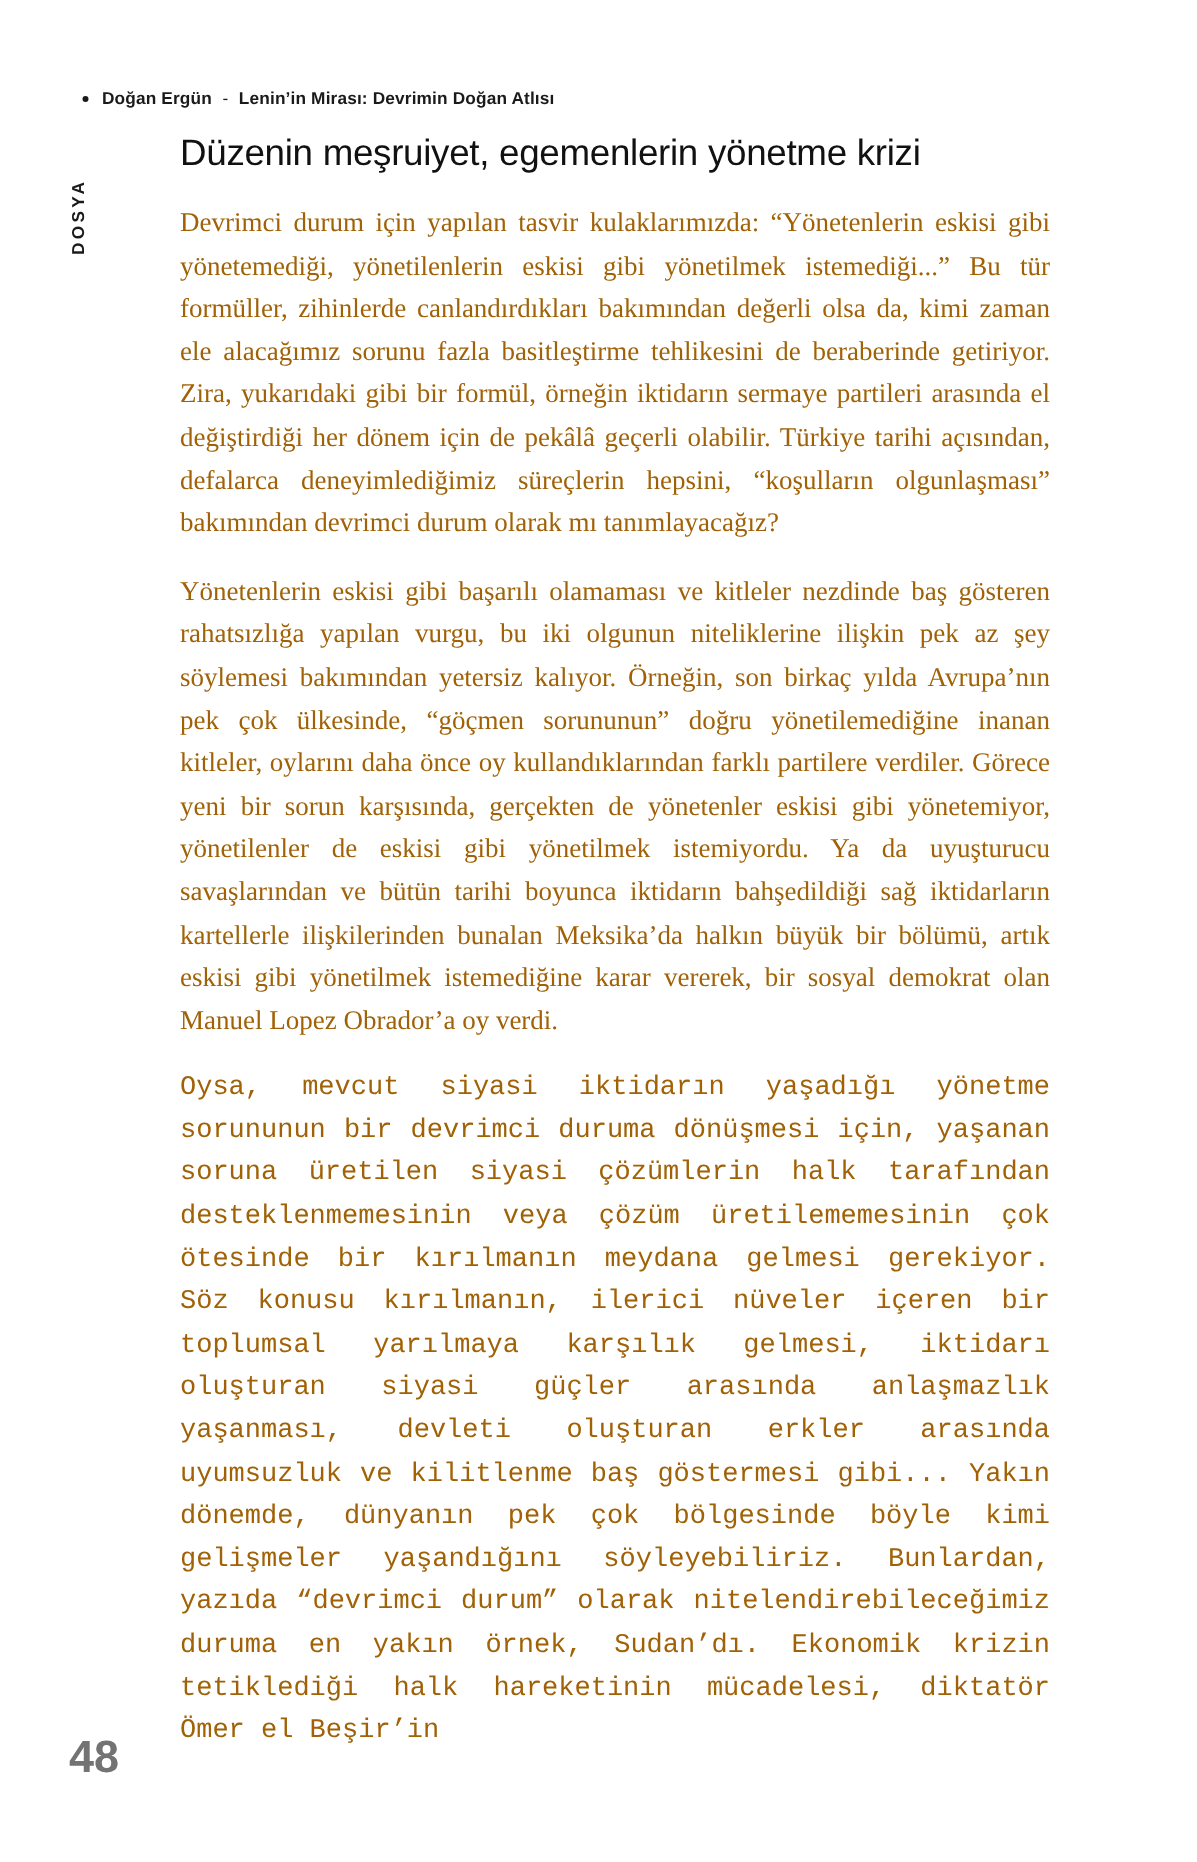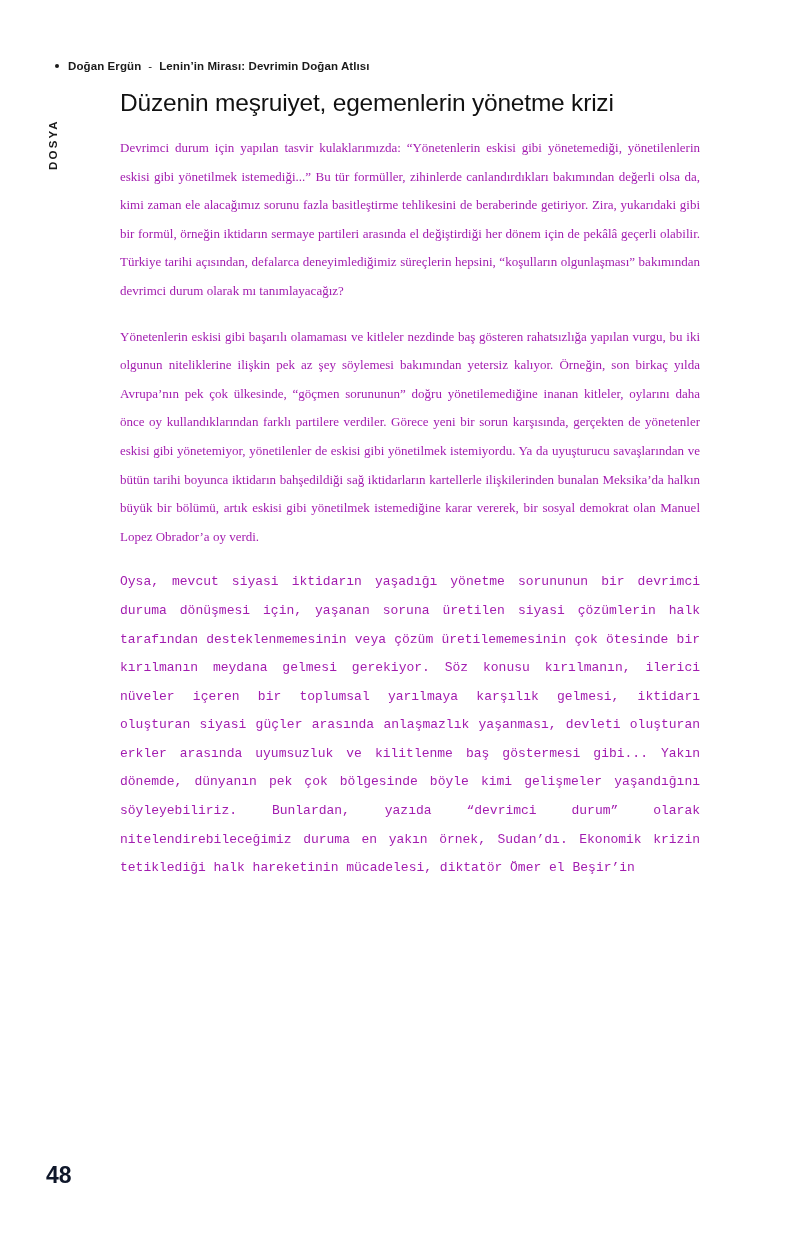--- a/index.html
+++ b/index.html
@@ -86,41 +86,41 @@
     font-weight: 400;
     font-size: 24.5px;
     line-height: 30px;
     margin: 0 0 16px 0;
     letter-spacing: -0.2px;
     color: #111111;
   }
 
   p.para {
     margin: 0 0 17px 0;
-    font-size: 13px;
+    font-size: 18px;
     line-height: 28.6px;
     text-align: justify;
     text-justify: inter-word;
     hyphens: manual;
-    color: #a21caf;
+    color: #a16207;
   }
   p.para:last-child {
     margin-bottom: 0;
     font-family: Liberation Mono, monospace;
   }
 
   
   .folio {
     position: absolute;
     left: 46px;
     bottom: 52px;
     font-family: "Liberation Sans", sans-serif;
-    font-size: 23px;
+    font-size: 30px;
     font-weight: 700;
-    color: #0f172a;
+    color: #737373;
   }
 </style>
 </head>
 <body>
 
 <div class="page">
 
   <div class="running-head">
     <span class="bullet"></span>
     <span class="author">Doğan Ergün</span>

